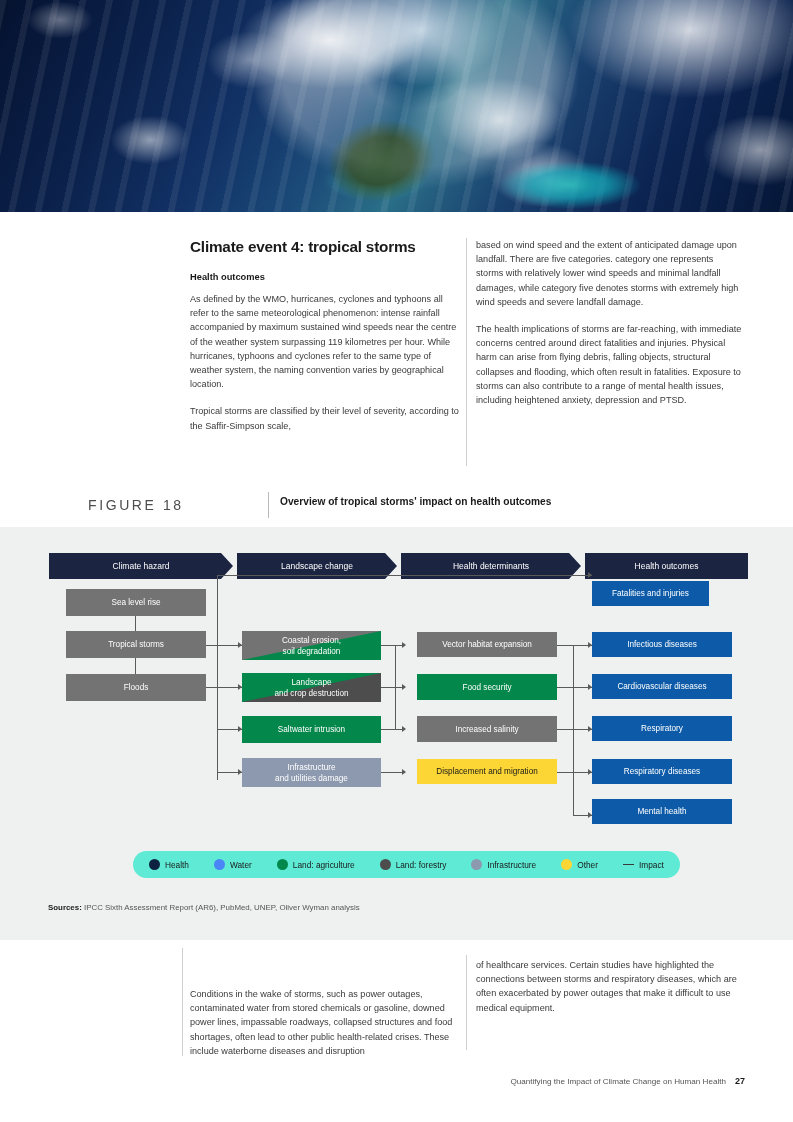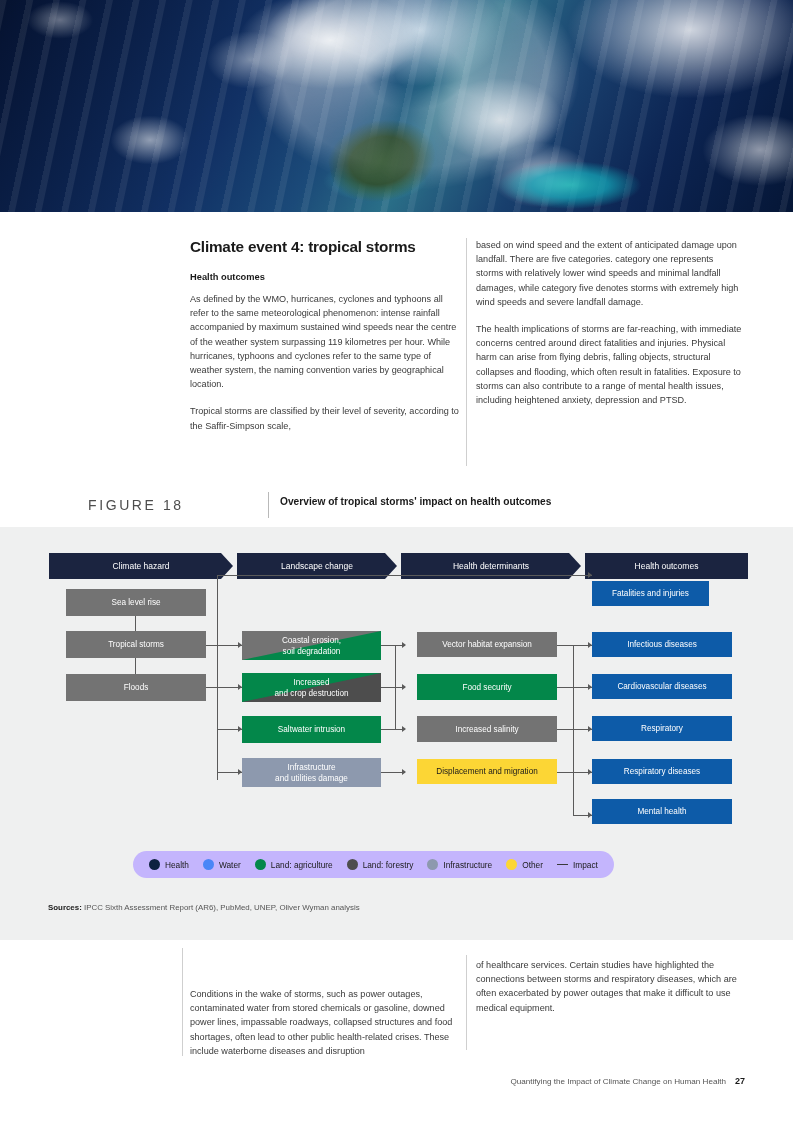--- a/index.html
+++ b/index.html
@@ -133,22 +133,22 @@
     border-left:4.5px solid #5a5a5a;
   }
   .arrow.down{
     border-left:3px solid transparent;border-right:3px solid transparent;
     border-top:4.5px solid #5a5a5a;border-bottom:none;
   }
 
   
   .legend{
     position:absolute;left:133px;top:851px;height:27px;
-    background:#c4b5fd;border-radius:14px;
-    display:flex;align-items:center;padding:0 16px;gap:0;
+    background:#5eead4;border-radius:14px;
+    display:flex;align-items:center;padding:0 16px;gap:11px;
   }
   .legend .item{display:flex;align-items:center;margin-right:14px;font-size:8.3px;color:#1a1a1a;}
   .legend .item:last-child{margin-right:0;}
   .legend .dot{width:11px;height:11px;border-radius:50%;margin-right:5px;}
   .legend .dash{
     display:inline-block;width:11px;height:1.4px;background:#3a3a3a;margin-right:5px;
   }
 
   
   .sources{
@@ -271,21 +271,21 @@
     <span>Floods</span>
   </div>
 
   <div class="node c-water" style="left:242px;top:104px;width:139px;height:29px;flex-direction:column;">
     <div class="diag" style="background:#03874a;clip-path:polygon(0 100%, 100% 0, 100% 100%);"></div>
     <span>Coastal erosion,</span>
     <span>soil degradation</span>
   </div>
   <div class="node c-agri" style="left:242px;top:146px;width:139px;height:29px;flex-direction:column;">
     <div class="diag" style="background:#4d4d4d;clip-path:polygon(0 100%, 100% 0, 100% 100%);"></div>
-    <span>Increased</span>
+    <span>Landscape</span>
     <span>and crop destruction</span>
   </div>
   <div class="node c-agri" style="left:242px;top:189px;width:139px;height:27px;">
     <span>Saltwater intrusion</span>
   </div>
   <div class="node c-infra" style="left:242px;top:231px;width:139px;height:29px;flex-direction:column;">
     <span>Infrastructure</span>
     <span>and utilities damage</span>
   </div>
 

